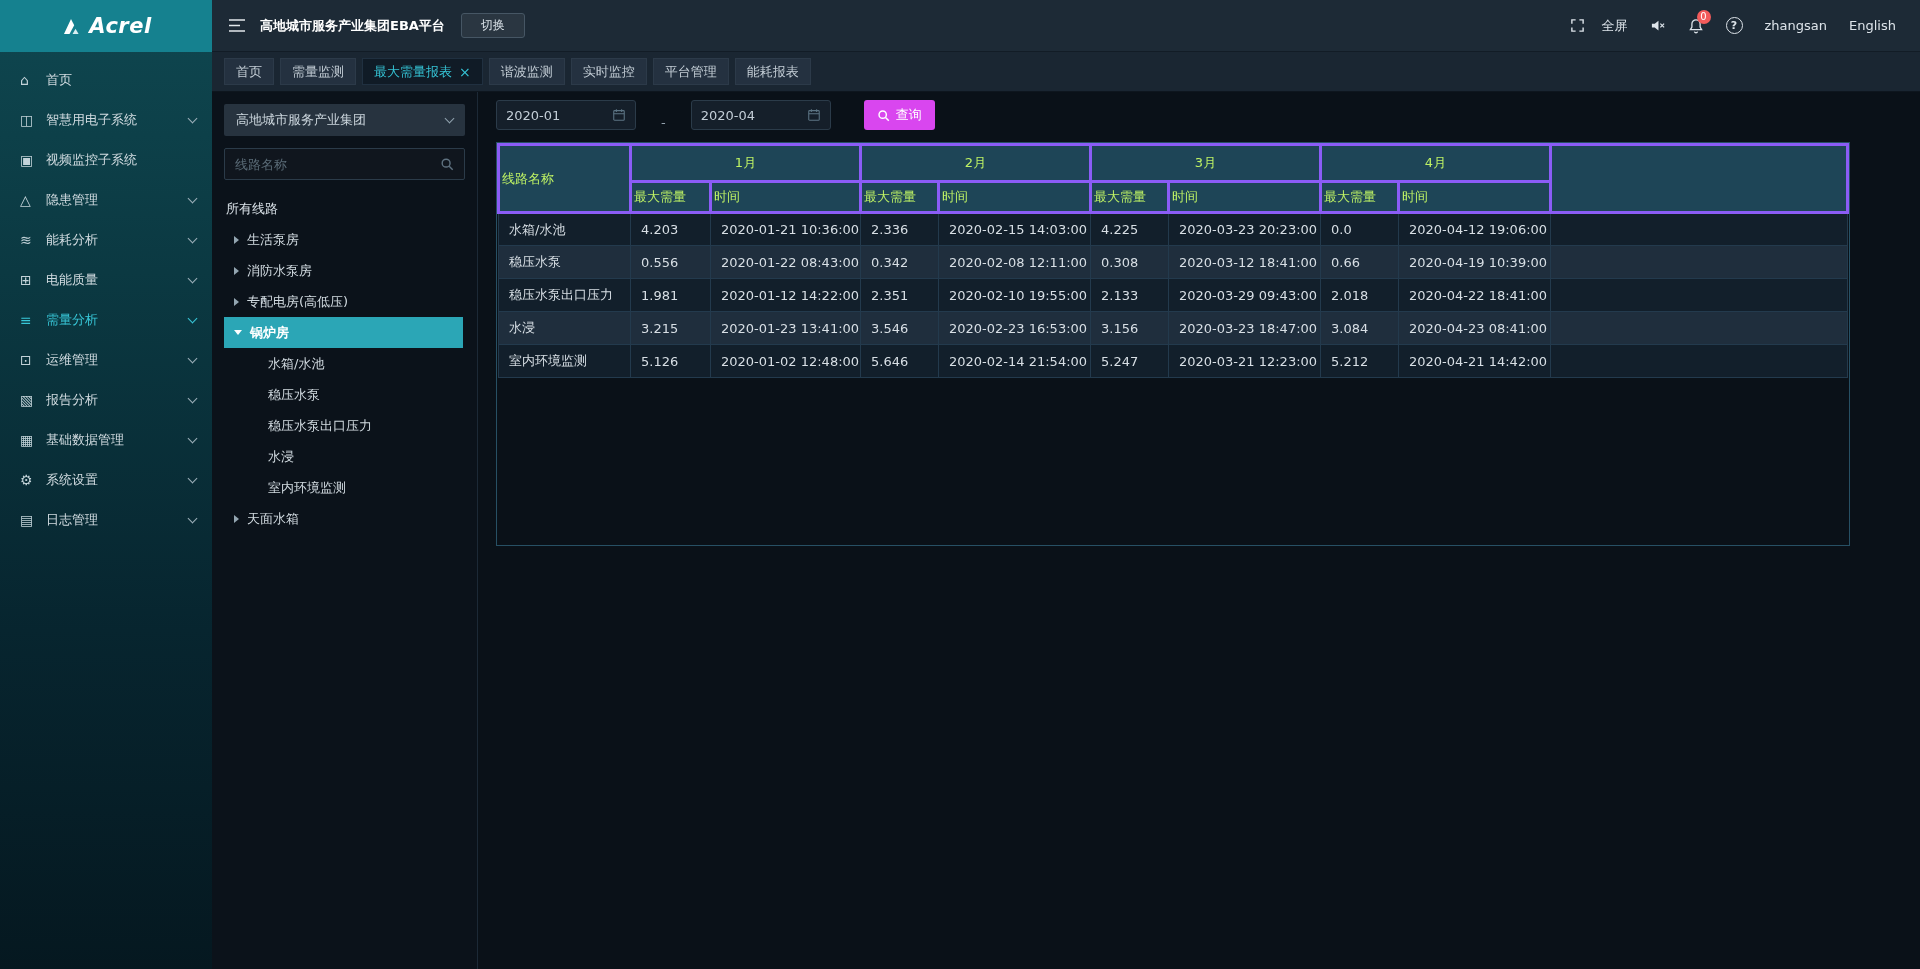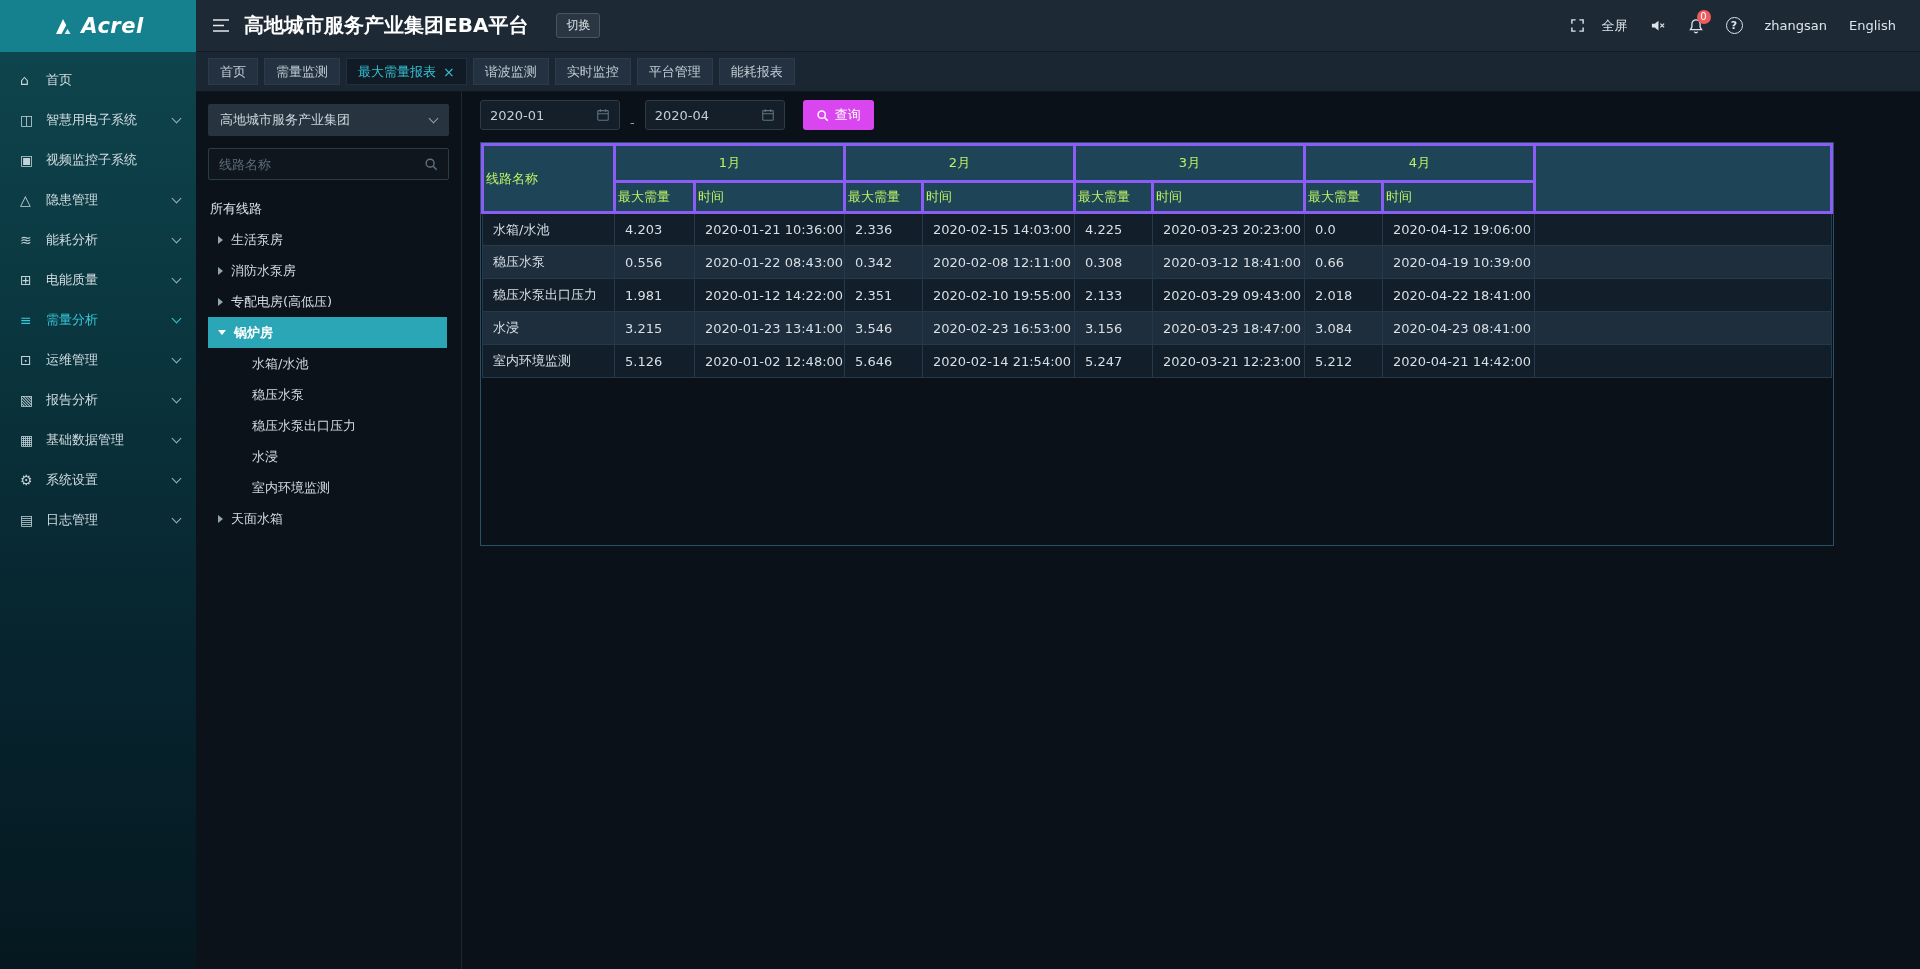--- a/index.html
+++ b/index.html
@@ -1,39 +1,39 @@
 <!DOCTYPE html>
 <html><head>
 <meta charset="utf-8">
 <style>
   *{margin:0;padding:0;box-sizing:border-box}
   html,body{width:1920px;height:969px;overflow:hidden;background:#0a1118;
     font-family:"DejaVu Sans","Liberation Sans",sans-serif}
   .app{display:flex;width:100%;height:100%}
 
   
-  .sidebar{width:196px;flex:none;display:flex;flex-direction:column;
+  .sidebar{width:212px;flex:none;display:flex;flex-direction:column;
     background:linear-gradient(180deg,#0f4750 0%,#0b3942 28%,#07252f 65%,#051820 100%)}
   .logo{height:52px;flex:none;background:#15818f;display:flex;align-items:center;justify-content:center;gap:7px;cursor:pointer}
   .logo-text{font-size:21px;font-weight:700;font-style:italic;color:#fff;letter-spacing:.5px}
   .menu{padding-top:8px}
   .side-item{height:40px;display:flex;align-items:center;padding:0 16px 0 20px;font-size:13px;color:#d2dce1;cursor:pointer}
   .s-icon{width:26px;font-size:14px;color:#c2d2d8;flex:none}
   .s-label{flex:1}
   .side-item.active{color:#38c7d8}
   .side-item.active .s-icon{color:#38c7d8}
   .chev{width:7px;height:7px;border-right:1.3px solid #9db0ba;border-bottom:1.3px solid #9db0ba;transform:rotate(45deg);margin-top:-4px;flex:none}
   .side-item.active .chev{border-color:#38c7d8}
 
   
   .main{flex:1;display:flex;flex-direction:column;min-width:0}
   .topbar{height:52px;flex:none;background:#1d2a36;display:flex;align-items:center;padding:0 24px 0 16px;color:#e9eef2;border-bottom:1px solid #121c26}
   .hamburger{margin-right:14px;cursor:pointer;display:flex;align-items:center}
-  .title{font-size:20px;font-weight:700;color:#fff;white-space:nowrap}
-  .switch-btn{margin-left:28px;background:rgba(255,255,255,.06);border:1px solid #465664;color:#dbe3e9;font-size:12px;padding:3px 9px;border-radius:3px;cursor:pointer;font-family:inherit}
+  .title{font-size:13px;font-weight:700;color:#fff;white-space:nowrap}
+  .switch-btn{margin-left:16px;background:rgba(255,255,255,.06);border:1px solid #465664;color:#dbe3e9;font-size:12px;padding:3px 19px;border-radius:3px;cursor:pointer;font-family:inherit}
   .topbar-right{margin-left:auto;display:flex;align-items:center;gap:22px;font-size:13px;color:#dde4ea}
   .fullscreen{display:flex;align-items:center;gap:17px;cursor:pointer}
   .icon-btn{cursor:pointer;display:flex;align-items:center}
   .bell-wrap{position:relative;cursor:pointer;display:flex;align-items:center}
   .badge{position:absolute;top:-8px;left:9px;background:#f25b5b;color:#fff;font-size:10px;font-style:normal;line-height:14px;min-width:14px;text-align:center;border-radius:8px;padding:0 3px}
   .help{width:17px;height:17px;border:1.5px solid #dde4ea;border-radius:50%;font-size:11px;font-weight:700;display:flex;align-items:center;justify-content:center;cursor:pointer}
   .username,.lang{cursor:pointer}
 
   
   .tabbar{height:40px;flex:none;background:#1a2632;display:flex;align-items:center;padding:0 12px;gap:6px;border-bottom:1px solid #0e161e}
@@ -55,21 +55,21 @@
   .tree-node{height:31px;display:flex;align-items:center;cursor:pointer}
   .tree-node.lvl1{padding-left:10px;margin-right:2px}
   .tree-node.lvl2{padding-left:44px}
   .arrow{width:0;height:0;margin-right:8px;flex:none}
   .arrow.right{border-left:5px solid #93a5b1;border-top:4px solid transparent;border-bottom:4px solid transparent}
   .arrow.down{border-top:5px solid #fff;border-left:4px solid transparent;border-right:4px solid transparent}
   .tree-node.selected{background:#2ba6b6;color:#fff;font-weight:700}
 
   
   .report{flex:1;padding:8px 0 0 18px;min-width:0}
-  .query-bar{display:flex;align-items:flex-end;gap:10px}
+  .query-bar{display:flex;align-items:flex-end;gap:25px}
   .date-input{width:140px;height:30px;background:#151f2a;border:1px solid #2b3b49;border-radius:3px;display:flex;align-items:center;justify-content:space-between;padding:0 9px;font-size:13px;color:#c3ced7;cursor:pointer}
   .cal-ic{color:#5c7484;display:flex;align-items:center}
   .sep{color:#93a1ad;font-size:13px}
   .query-btn{margin-left:8px;height:30px;background:#d946ef;border:none;border-radius:3px;color:#fff;font-size:13px;padding:0 13px;display:flex;align-items:center;gap:6px;cursor:pointer;font-family:inherit}
   .table-wrap{margin-top:12px;width:1354px;height:404px;border:1px solid #275064;overflow:hidden}
   table{width:100%;border-collapse:collapse;table-layout:fixed;font-size:13px;color:#d8dfe5}
   thead th{background:#1e4557;border:3px solid #8b5cf6;font-weight:400;color:#bef264;padding:0 2px;text-align:left;white-space:nowrap}
   th.month-th{text-align:center;height:37px}
   th.sub-th{height:31px}
   tbody td{border:1px solid #233a4d;height:33px;padding:0 10px;white-space:nowrap;overflow:hidden}

